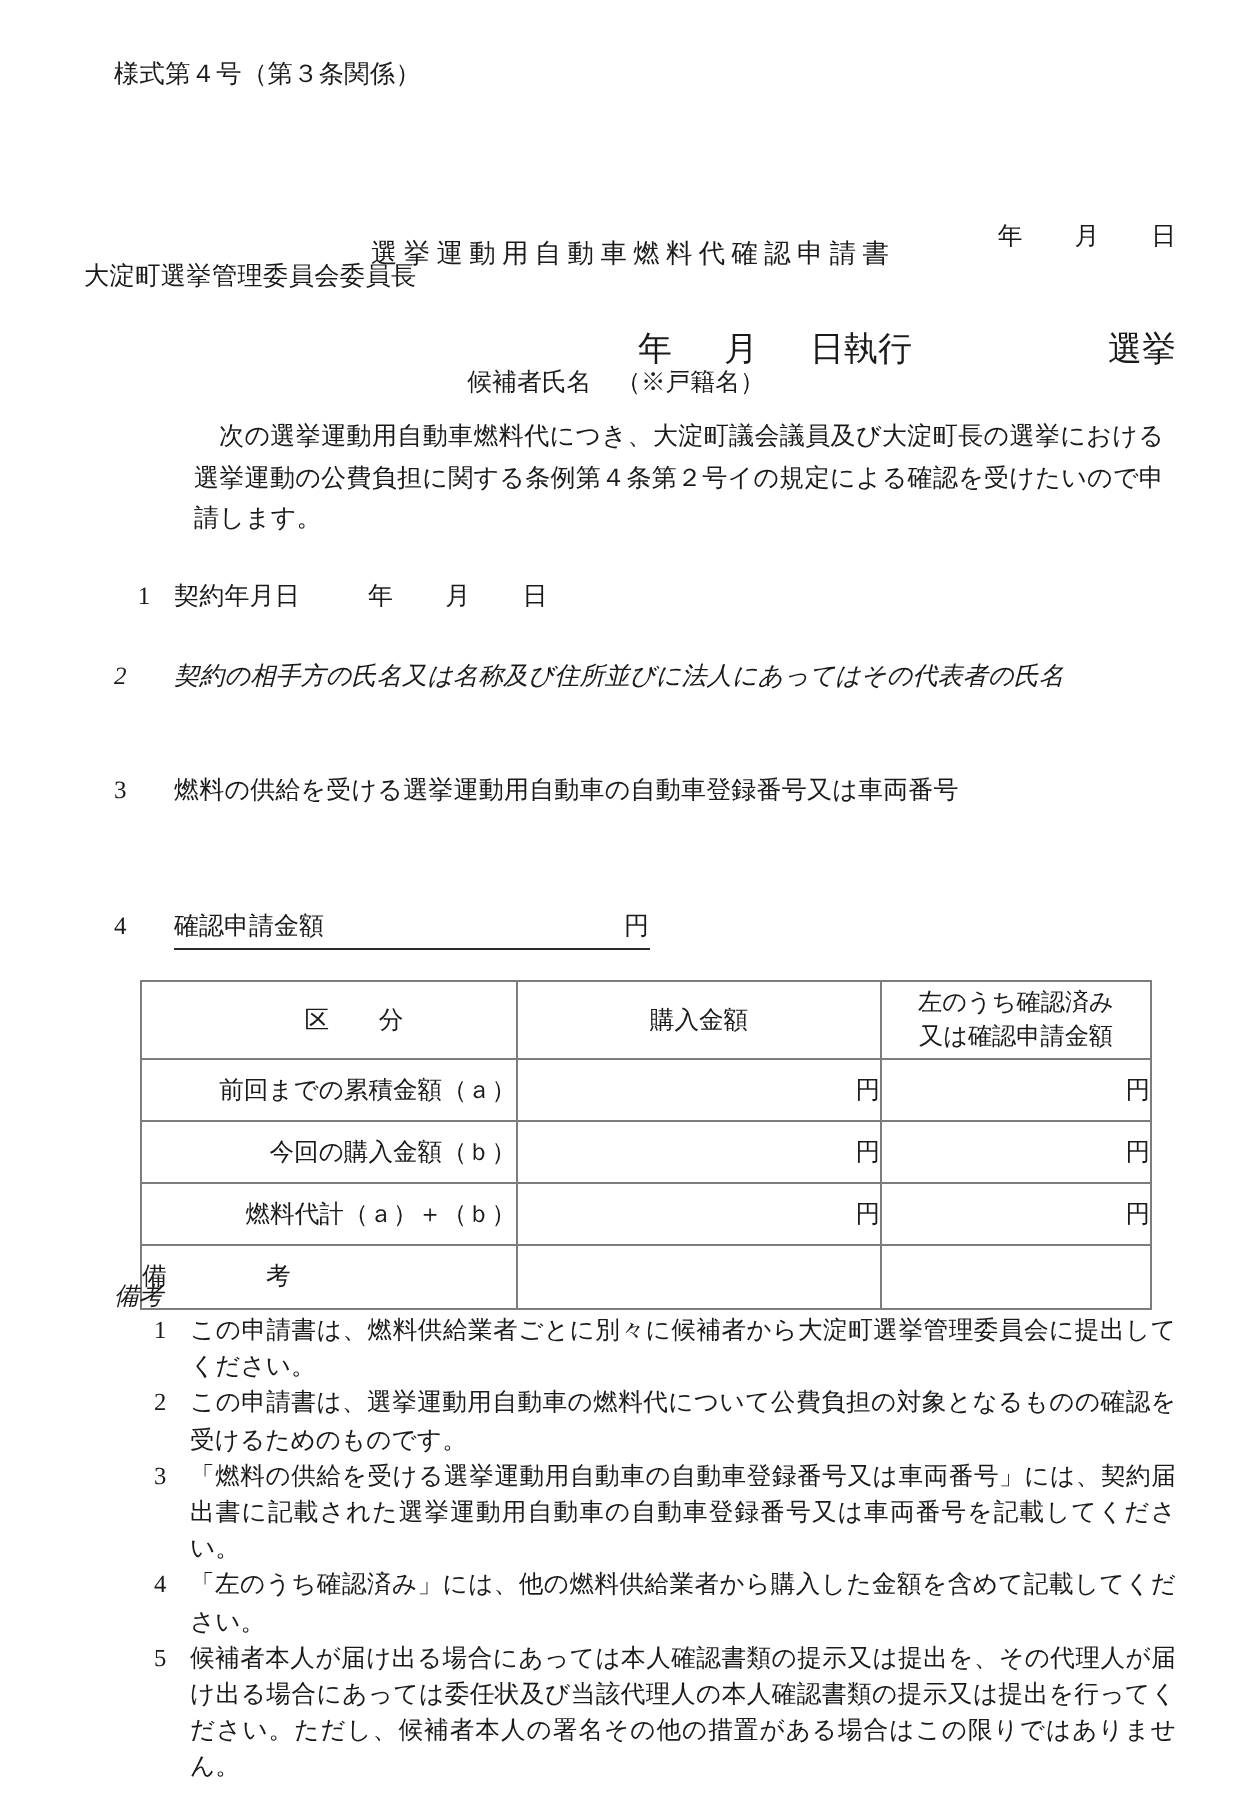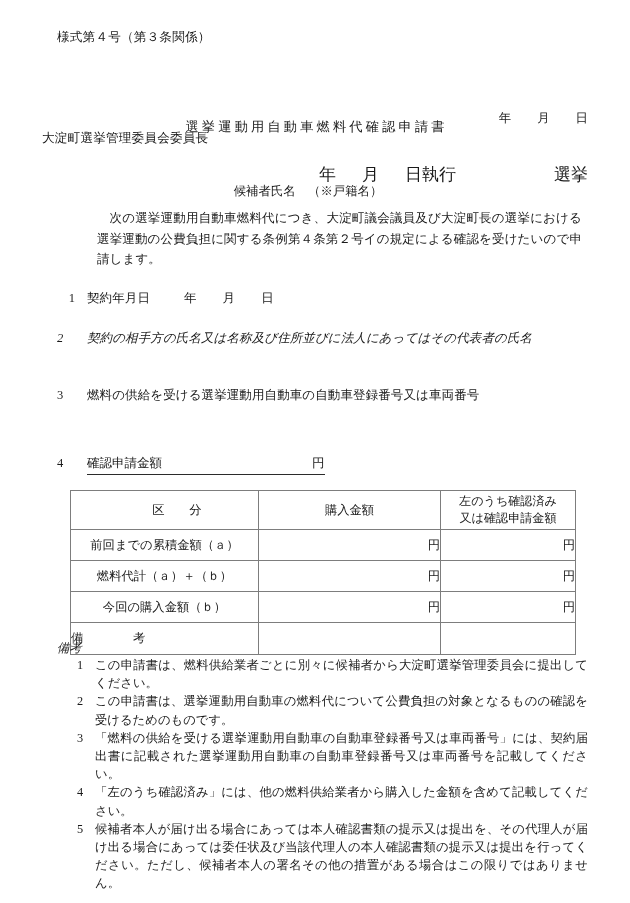--- a/index.html
+++ b/index.html
@@ -161,21 +161,21 @@
     height: 38px;
     line-height: 17px;
     padding: 0 4px;
   }
   .th-kubun .k1 { display: inline-block; width: 62px; }
   .th-two-line { font-size: 12.1px; }
 
   .row-label {
     height: 30px;
     padding-left: 9px;
-    text-align: center;
+    text-align: right;
     white-space: nowrap;
   }
   .row-money {
     height: 30px;
     text-align: right;
     padding-right: 7px;
   }
   .biko-label {
     height: 31px;
     text-align: left;
@@ -275,26 +275,26 @@
         </th>
       </tr>
     </thead>
     <tbody>
       <tr>
         <td class="row-label">前回までの累積金額（ａ）</td>
         <td class="row-money">円</td>
         <td class="row-money">円</td>
       </tr>
       <tr>
+        <td class="row-label">今回の購入金額（ｂ）</td>
+        <td class="row-money">円</td>
+        <td class="row-money">円</td>
+      </tr>
+      <tr>
         <td class="row-label">燃料代計（ａ）＋（ｂ）</td>
-        <td class="row-money">円</td>
-        <td class="row-money">円</td>
-      </tr>
-      <tr>
-        <td class="row-label">今回の購入金額（ｂ）</td>
         <td class="row-money">円</td>
         <td class="row-money">円</td>
       </tr>
       <tr>
         <td class="biko-label">
           <span class="k1">備</span><span>考</span>
         </td>
         <td class="biko-blank"></td>
         <td class="biko-blank"></td>
       </tr>

